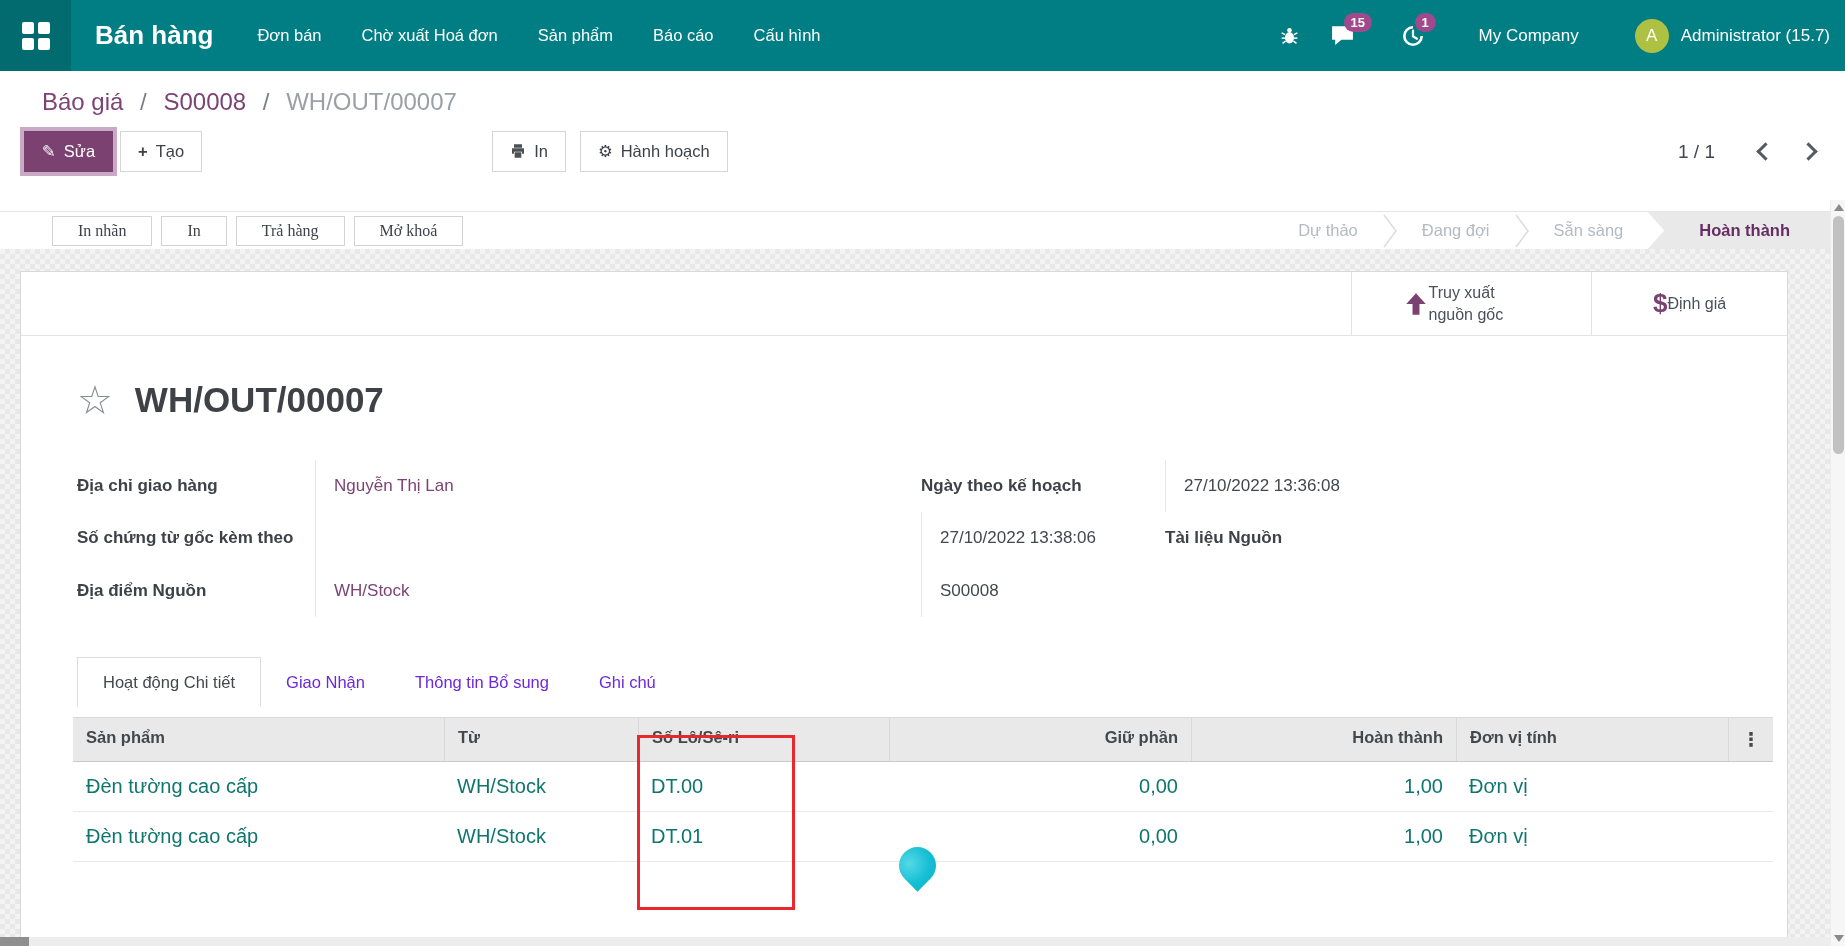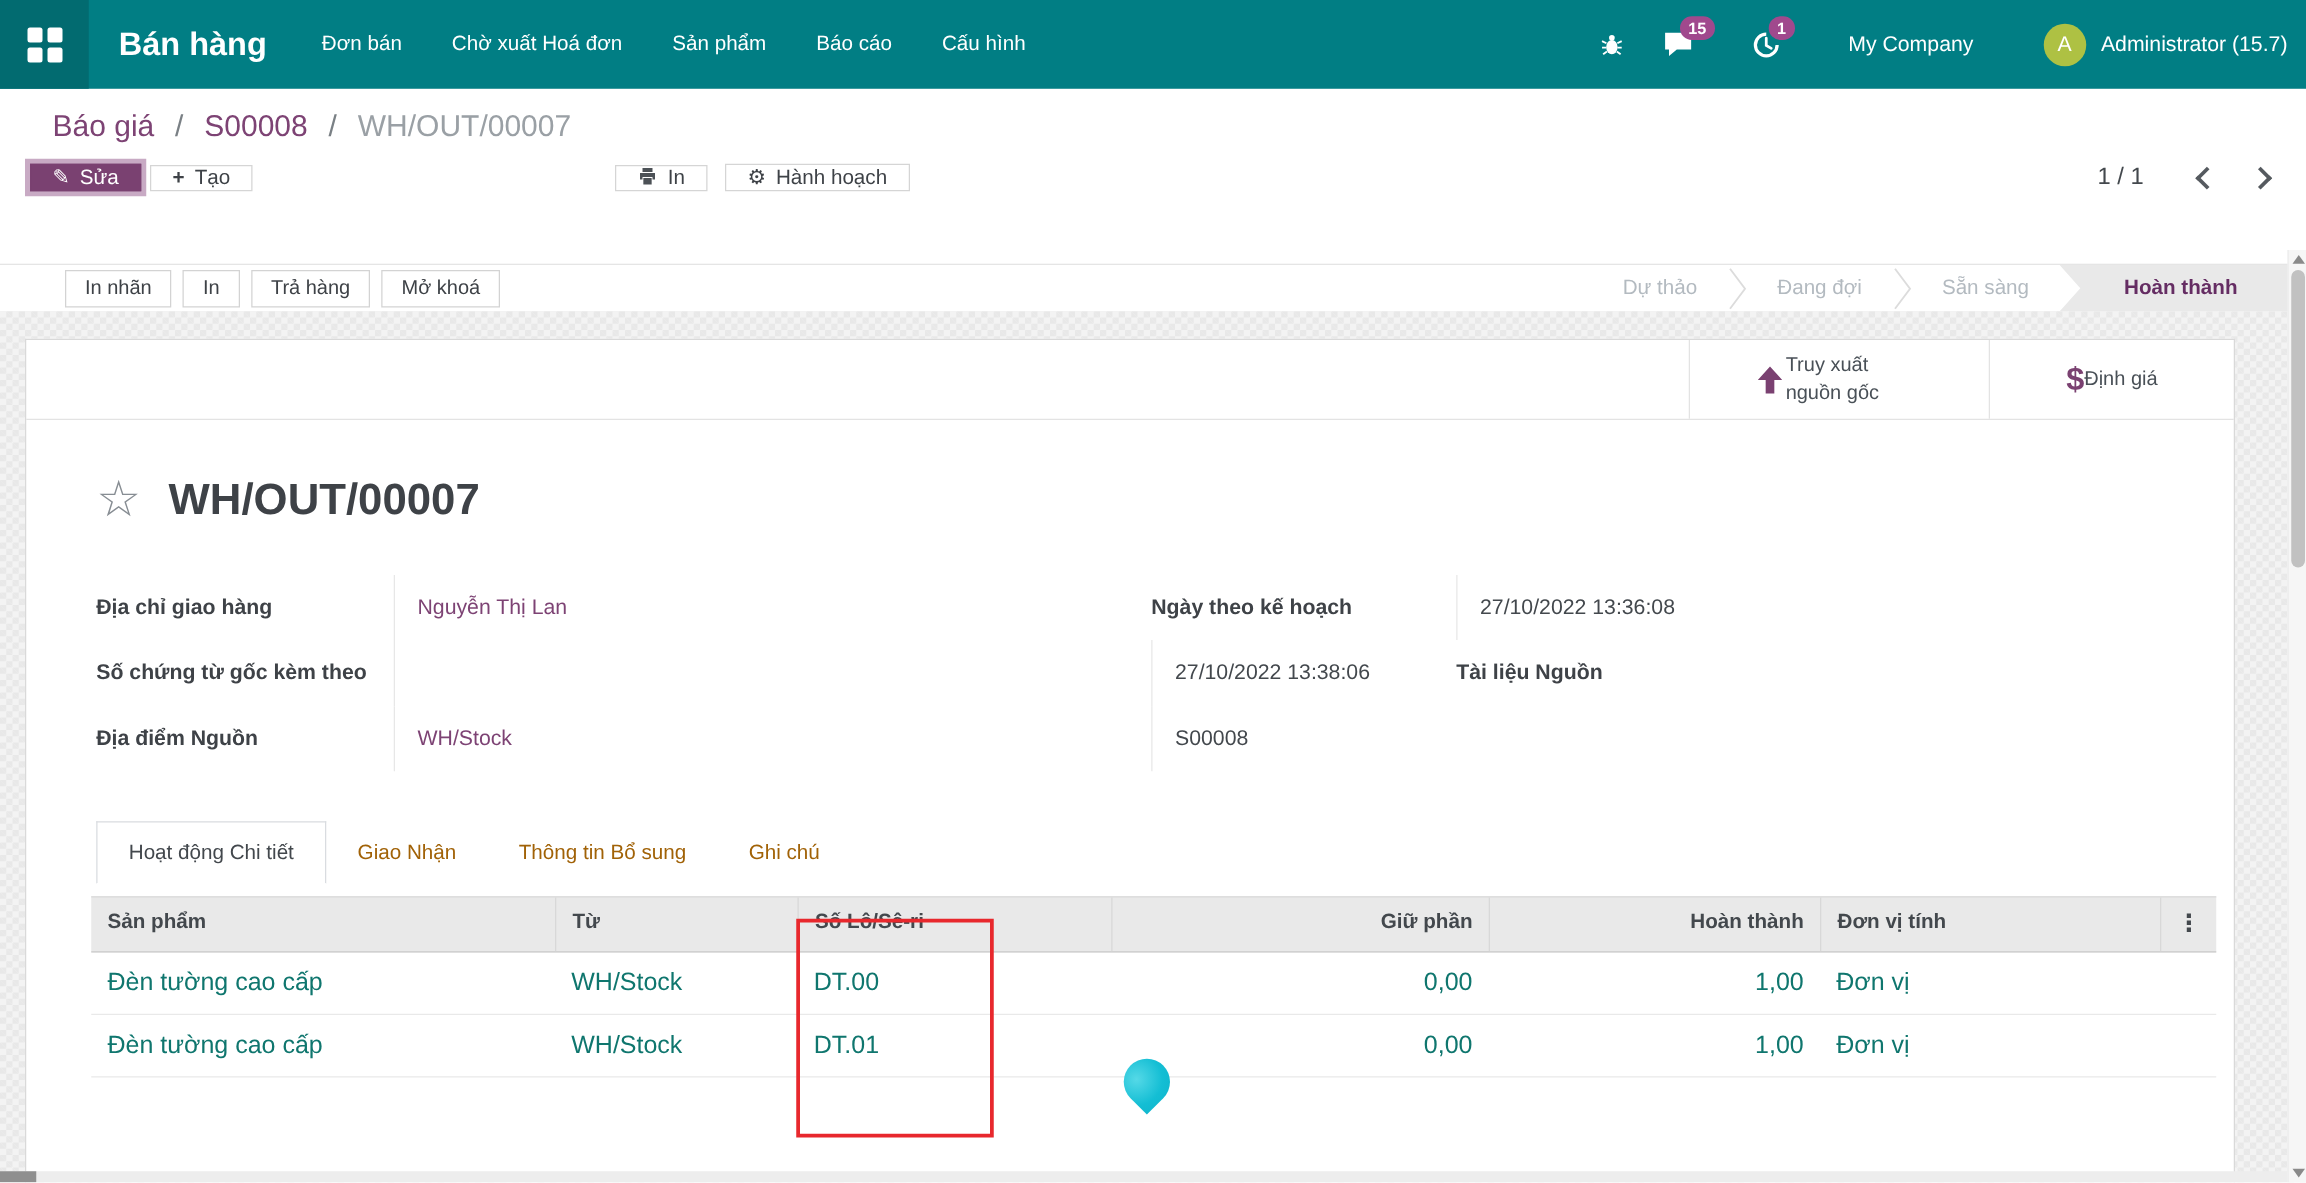--- a/index.html
+++ b/index.html
@@ -22,34 +22,34 @@
   .avatar { width:34px; height:34px; border-radius:50%; background:#aec143; color:#fff; display:flex; align-items:center; justify-content:center; font-size:17px; margin-right:12px; }
   .username { font-size:17px; }
 
   
   .control-panel { position:absolute; top:71px; left:0; right:0; height:140px; background:#fff; }
   .breadcrumb { padding:17px 0 0 42px; font-size:24px; color:#8b9197; }
   .breadcrumb .bc-link { color:#7d4374; cursor:pointer; }
   .breadcrumb .bc-sep { color:#7a8085; margin:0 10px; }
   .breadcrumb .bc-current { color:#9aa0a5; }
   .cp-buttons { display:flex; align-items:center; margin:15px 24px 0 20px; }
-  .btn { font-size:16.5px; padding:0 17px; border:1px solid #d5d5d5; background:#fff; color:#3e4247; cursor:pointer; white-space:nowrap; font-family:inherit; }
+  .btn { font-size:16.5px; padding:10px 17px; border:1px solid #d5d5d5; background:#fff; color:#3e4247; cursor:pointer; white-space:nowrap; font-family:inherit; }
   .btn-primary { background:#7a4171; border-color:#7a4171; color:#fff; box-shadow:0 0 0 4px #c8aac4; margin-left:4px; }
   .btn-create { margin-left:7px; font-weight:bold; }
   .btn-print { margin-left:290px; }
   .btn-action { margin-left:14px; }
   .btn .ic { margin-right:8px; }
   .pager { margin-left:auto; display:flex; align-items:center; font-size:19px; color:#43484d; }
   .chev { width:13px; height:13px; border-right:3px solid #555a5f; border-bottom:3px solid #555a5f; display:inline-block; cursor:pointer; }
   .chev-left { transform:rotate(135deg); margin-left:44px; }
   .chev-right { transform:rotate(-45deg); margin-left:30px; margin-right:6px; }
 
   
   .statusbar { position:absolute; top:211px; left:0; right:0; height:38px; background:#fff; border-top:1px solid #e5e5e5; display:flex; align-items:center; padding-left:52px; overflow:hidden; }
-  .sbtn { font-size:16px; padding:5px 15px; border:1px solid #d3d3d3; background:#fff; color:#3e4247; margin-right:9px; cursor:pointer; font-family:Liberation Sans, sans-serif; }
+  .sbtn { font-size:16px; padding:5px 25px; border:1px solid #d3d3d3; background:#fff; color:#3e4247; margin-right:9px; cursor:pointer; font-family:Liberation Serif, serif; }
   .stages { margin-left:auto; display:flex; align-items:stretch; height:38px; }
   .stage { display:flex; align-items:center; padding:0 24px; font-size:16.5px; color:#b3bac0; cursor:pointer; }
   .stage-sep { display:flex; align-items:center; }
   .stage-active { background:#e9e9e9; color:#652d63; font-weight:bold; padding:0 55px 0 52px; clip-path:polygon(0 0,100% 0,100% 100%,0 100%,17px 50%); }
 
   
   .content { position:absolute; top:249px; left:0; right:0; bottom:0;
     background-color:#f3f3f3;
     background-image:linear-gradient(45deg,#e8e8e8 25%,transparent 25%,transparent 75%,#e8e8e8 75%),
                      linear-gradient(45deg,#e8e8e8 25%,transparent 25%,transparent 75%,#e8e8e8 75%);
@@ -74,21 +74,21 @@
   .form { display:flex; margin:40px 0 0 56px; }
   .fgroup { display:grid; align-content:start; }
   .fg-left { width:810px; grid-template-columns:238px 1fr; }
   .fg-right { width:800px; margin-left:34px; grid-template-columns:244px 1fr; }
   .flabel { font-size:17px; font-weight:bold; color:#3e4247; padding:13px 16px 13px 0; line-height:1.55; }
   .fvalue { font-size:17px; color:#43484d; padding:13px 0 13px 18px; border-left:1px solid #e7e7e7; line-height:1.55; }
   .fvalue.link { color:#7d4374; cursor:pointer; }
 
   
   .tabs { display:flex; align-items:stretch; margin:40px 0 0 56px; height:50px; }
-  .tab { display:flex; align-items:center; padding:0 25px; font-size:16.5px; color:#a16207; cursor:pointer; }
+  .tab { display:flex; align-items:center; padding:0 25px; font-size:16.5px; color:#6d28d9; cursor:pointer; }
   .tab-active { border:1px solid #d9dce0; border-bottom:1px solid #fff; color:#43484d; background:#fff; }
 
   
   .otable { width:1700px; margin:10px 0 0 52px; }
   .trow { display:grid; grid-template-columns:371px 194px 251px 302px 265px 272px 45px; }
   .thead { background:#e9e9e9; border-top:1px solid #d9d9d9; border-bottom:1px solid #c9c9c9; }
   .th { font-size:16.5px; font-weight:bold; color:#43484d; padding:10px 13px; white-space:nowrap; }
   .thead > .th + .th { border-left:1px solid #d8d8d8; }
   .td { font-size:20px; color:#0f766e; padding:13px 13px; white-space:nowrap; }
   .tbody-row { border-bottom:1px solid #e9e9e9; }

